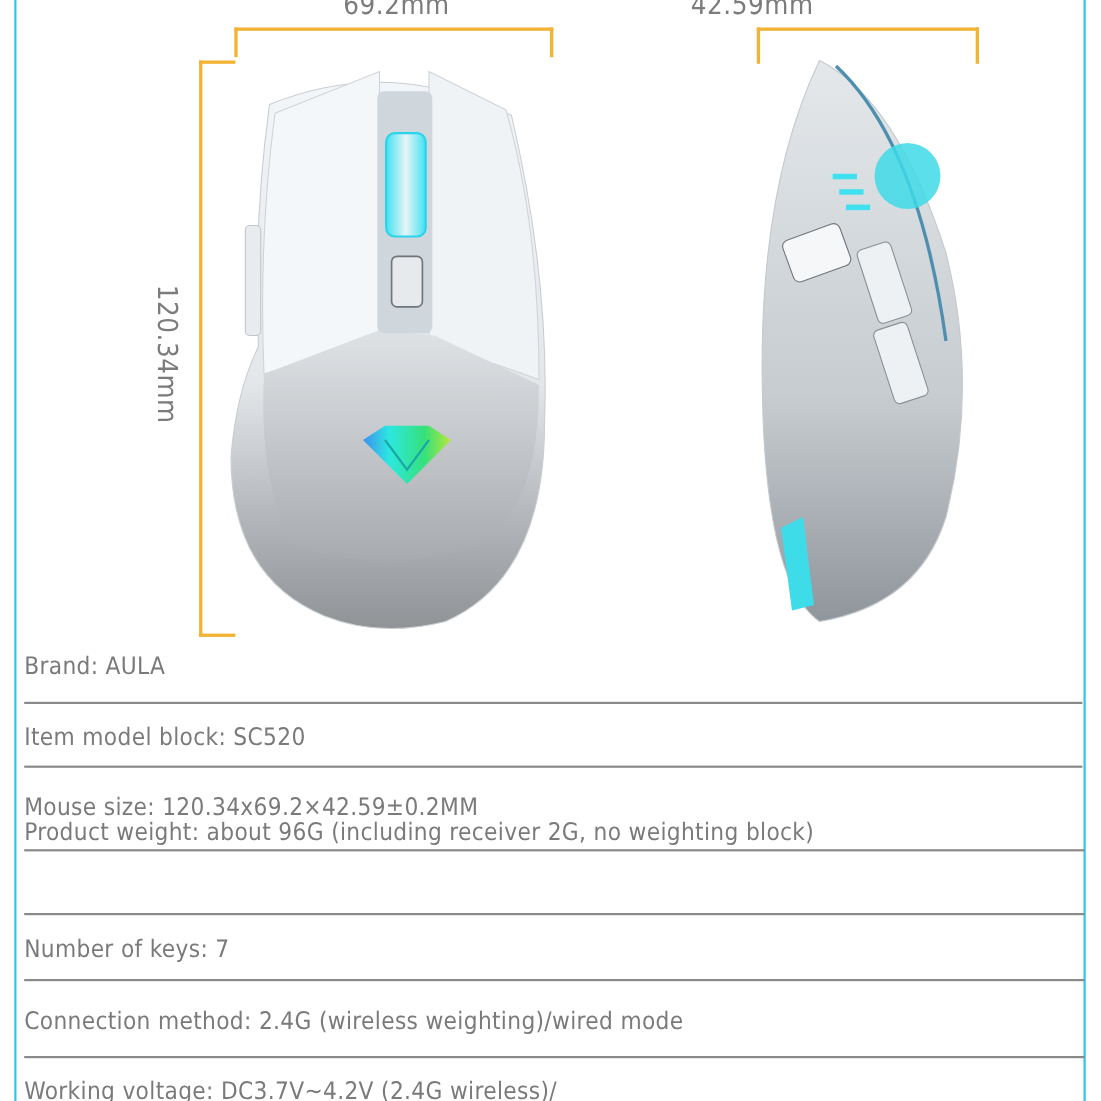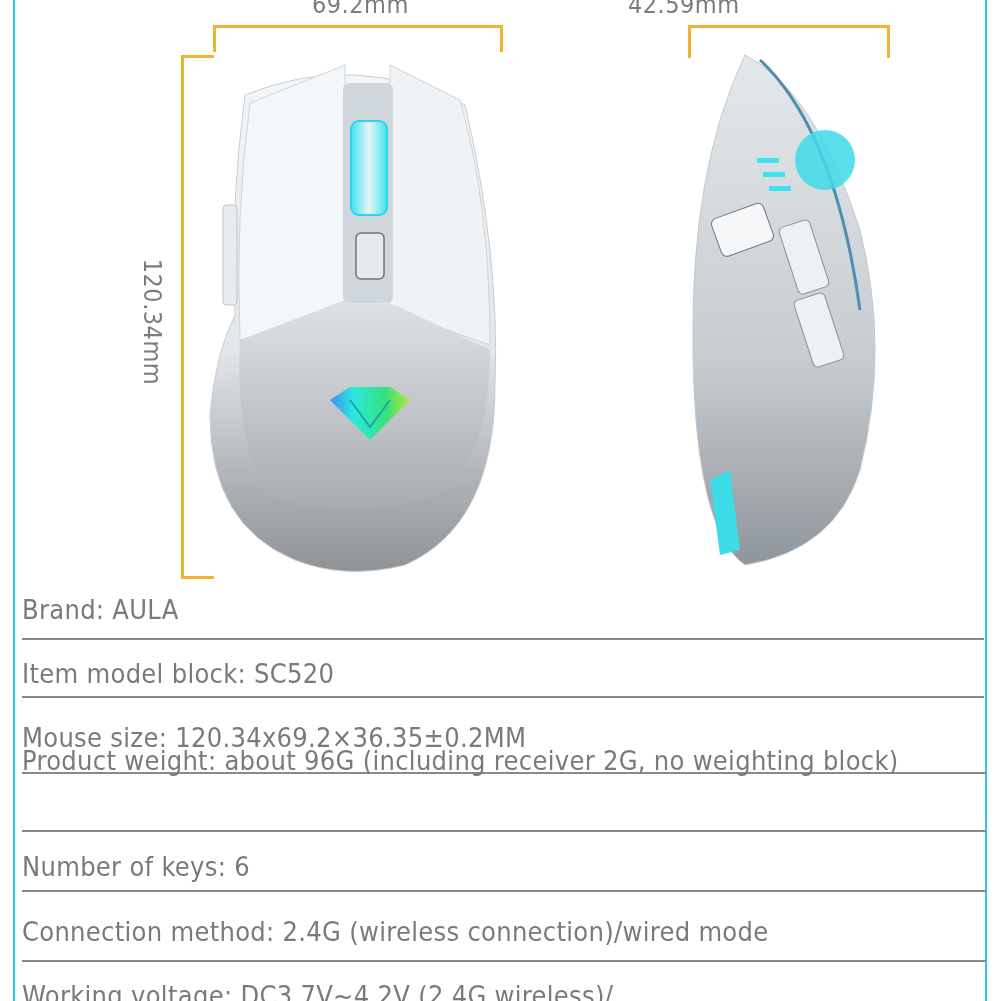--- a/index.html
+++ b/index.html
@@ -19,21 +19,21 @@
   .bracket { position: absolute; border-color: #f2b233; border-style: solid; border-width: 0; }
   .br-top-width { left: 213px; top: 25px; width: 284px; height: 24px; border-top-width: 3px; border-left-width: 3px; border-right-width: 3px; }
   .br-top-side { left: 688px; top: 25px; width: 196px; height: 30px; border-top-width: 3px; border-left-width: 3px; border-right-width: 3px; }
   .br-length { left: 181px; top: 55px; width: 30px; height: 518px; border-top-width: 3px; border-left-width: 3px; border-bottom-width: 3px; }
 
   .mouse-top { position: absolute; left: 205px; top: 55px; width: 300px; height: 520px; }
   .mouse-side { position: absolute; left: 685px; top: 50px; width: 205px; height: 520px; }
 
   .spec-row {
     position: absolute; left: 22px; right: 16px;
-    color: #7a7a7a; font-size: 27px; letter-spacing: 0.3px; white-space: nowrap;
+    color: #7a7a7a; font-size: 22px; letter-spacing: 0.3px; white-space: nowrap;
     font-stretch: condensed;
   }
   .spec-line { position: absolute; left: 22px; height: 2px; background: #8a8a8a; }
 </style>
 </head>
 <body>
 
 <div class="frame-left"></div>
 <div class="frame-right"></div>
 
@@ -100,25 +100,25 @@
   <rect x="118" y="245" width="32" height="70" rx="5" fill="#eef1f3" stroke="#8a9095" transform="rotate(-18 134 280)"></rect>
   <path d="M25 430 L45 420 L55 500 L35 505 Z" fill="#3edbe8"></path>
 </svg>
 
 <div class="spec-row" style="top:594px">Brand: AULA</div>
 <div class="spec-line" style="top:638px; width:962px"></div>
 
 <div class="spec-row" style="top:658px">Item model block: SC520</div>
 <div class="spec-line" style="top:696px; width:962px"></div>
 
-<div class="spec-row" style="top:722px">Mouse size: 120.34x69.2×36.35±0.2MM</div>
+<div class="spec-row" style="top:722px">Mouse size: 120.34x69.2×42.59±0.2MM</div>
 <div class="spec-line" style="top:772px; width:964px"></div>
 
 <div class="spec-row" style="top:745px">Product weight: about 96G (including receiver 2G, no weighting block)</div>
 <div class="spec-line" style="top:830px; width:964px"></div>
 
-<div class="spec-row" style="top:851px">Number of keys: 6</div>
+<div class="spec-row" style="top:851px">Number of keys: 7</div>
 <div class="spec-line" style="top:890px; width:964px"></div>
 
-<div class="spec-row" style="top:916px">Connection method: 2.4G (wireless connection)/wired mode</div>
+<div class="spec-row" style="top:916px">Connection method: 2.4G (wireless weighting)/wired mode</div>
 <div class="spec-line" style="top:960px; width:964px"></div>
 
 <div class="spec-row" style="top:980px">Working voltage: DC3.7V~4.2V (2.4G wireless)/</div>
 
 </body></html>

